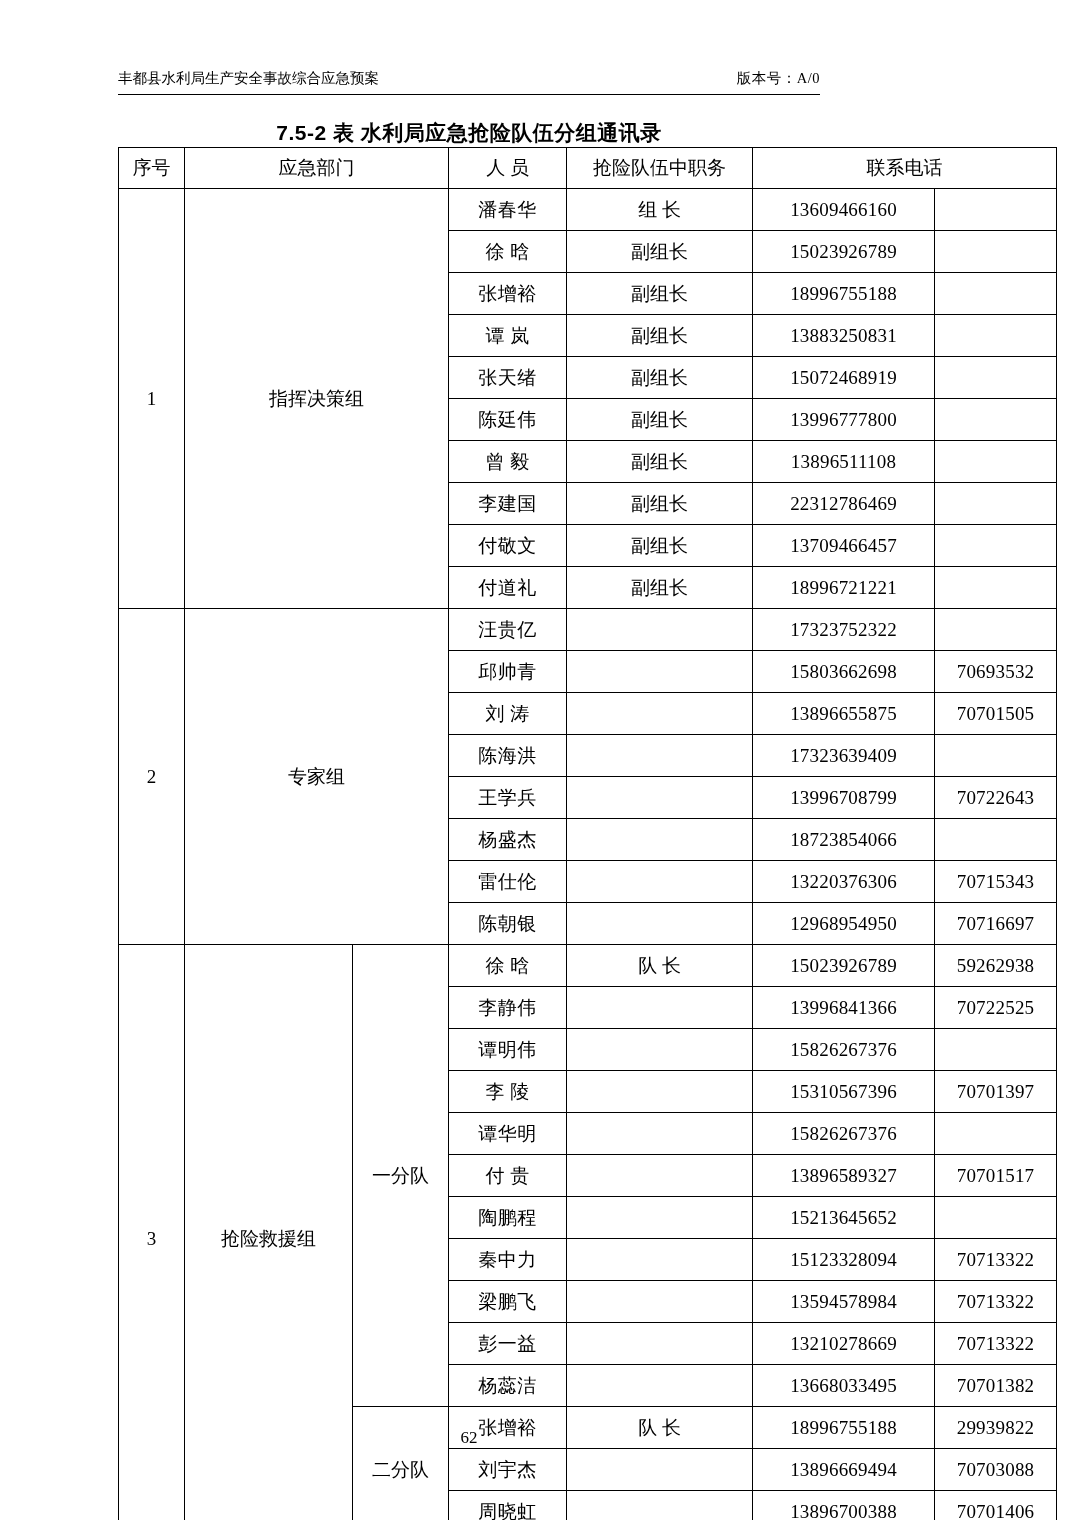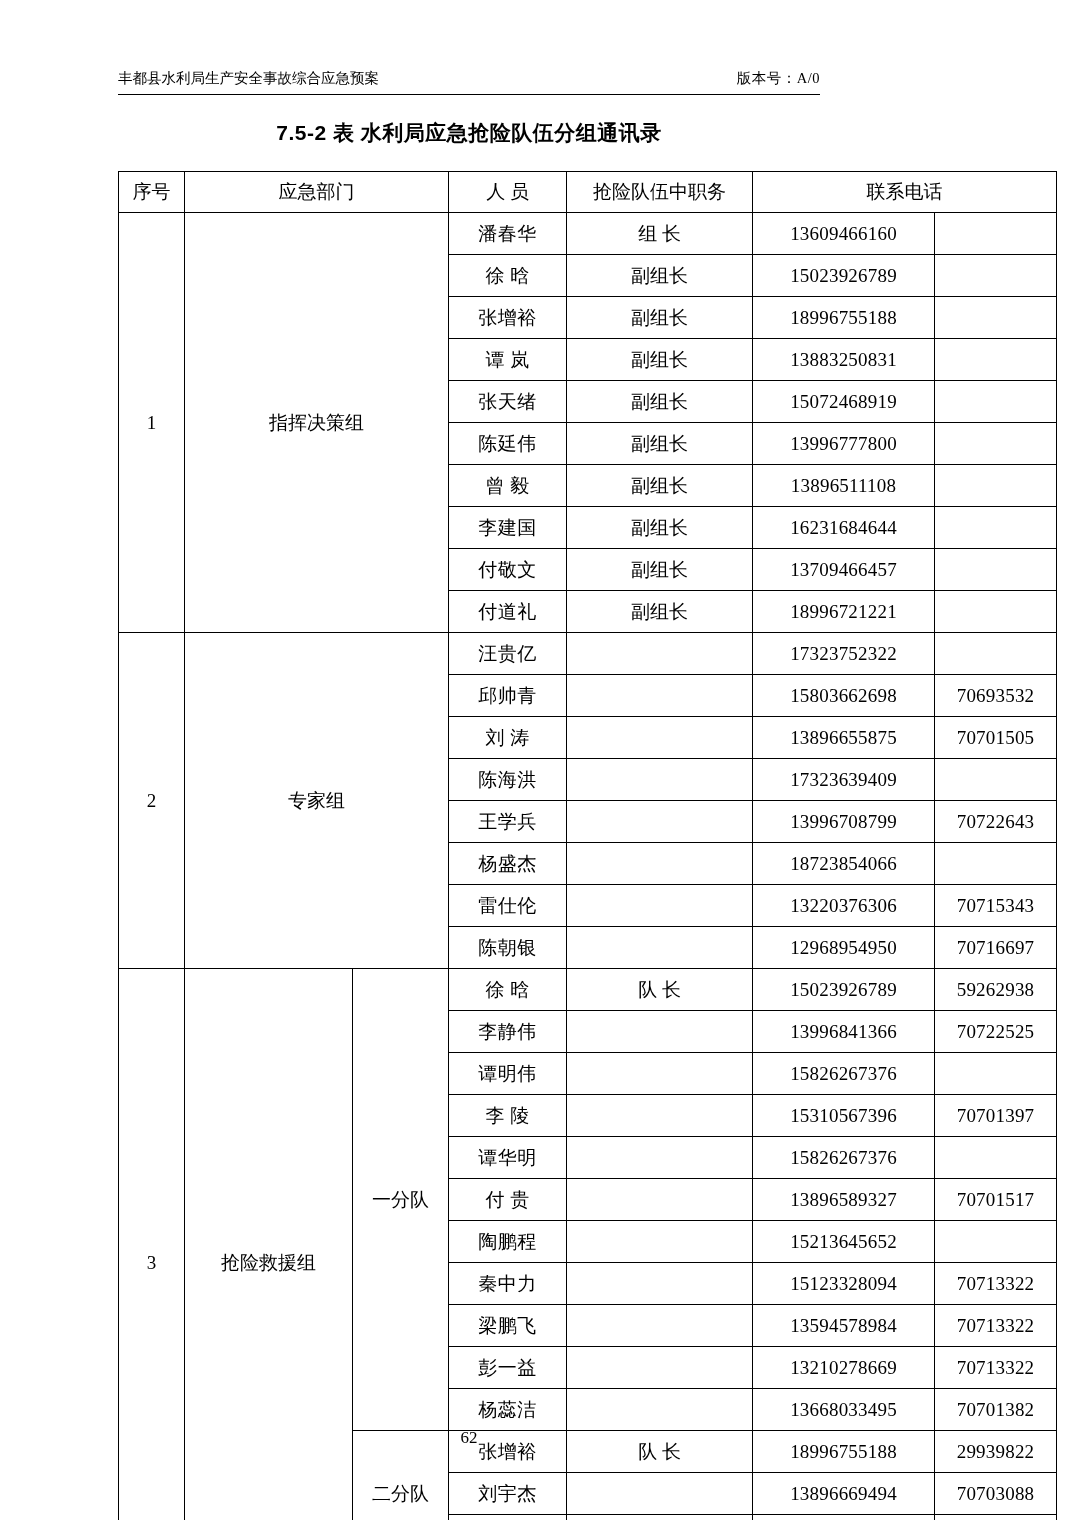--- a/index.html
+++ b/index.html
@@ -42,21 +42,21 @@
     border-bottom: 1.2px solid #000;
     margin-top: 3px;
   }
   
   .doc-title {
     text-align: center;
     font-family: "Liberation Sans", "DejaVu Sans", sans-serif;
     font-weight: bold;
     font-size: 21px;
     margin-top: 24px;
-    margin-bottom: 24px;
+    margin-bottom: 0;
     letter-spacing: 0.5px;
   }
   
   table.dir {
     border-collapse: collapse;
     width: 838px;
     margin: 0 auto;
     table-layout: fixed;
   }
   table.dir td, table.dir th {
@@ -177,21 +177,21 @@
       </tr>
       <tr>
         <td class="name-cell">曾 毅</td>
         <td>副组长</td>
         <td class="num-cell">13896511108</td>
         <td class="num-cell"></td>
       </tr>
       <tr>
         <td class="name-cell">李建国</td>
         <td>副组长</td>
-        <td class="num-cell">16231684644</td>
+        <td class="num-cell">22312786469</td>
         <td class="num-cell"></td>
       </tr>
       <tr>
         <td class="name-cell">付敬文</td>
         <td>副组长</td>
         <td class="num-cell">13709466457</td>
         <td class="num-cell"></td>
       </tr>
       <tr>
         <td class="name-cell">付道礼</td>

